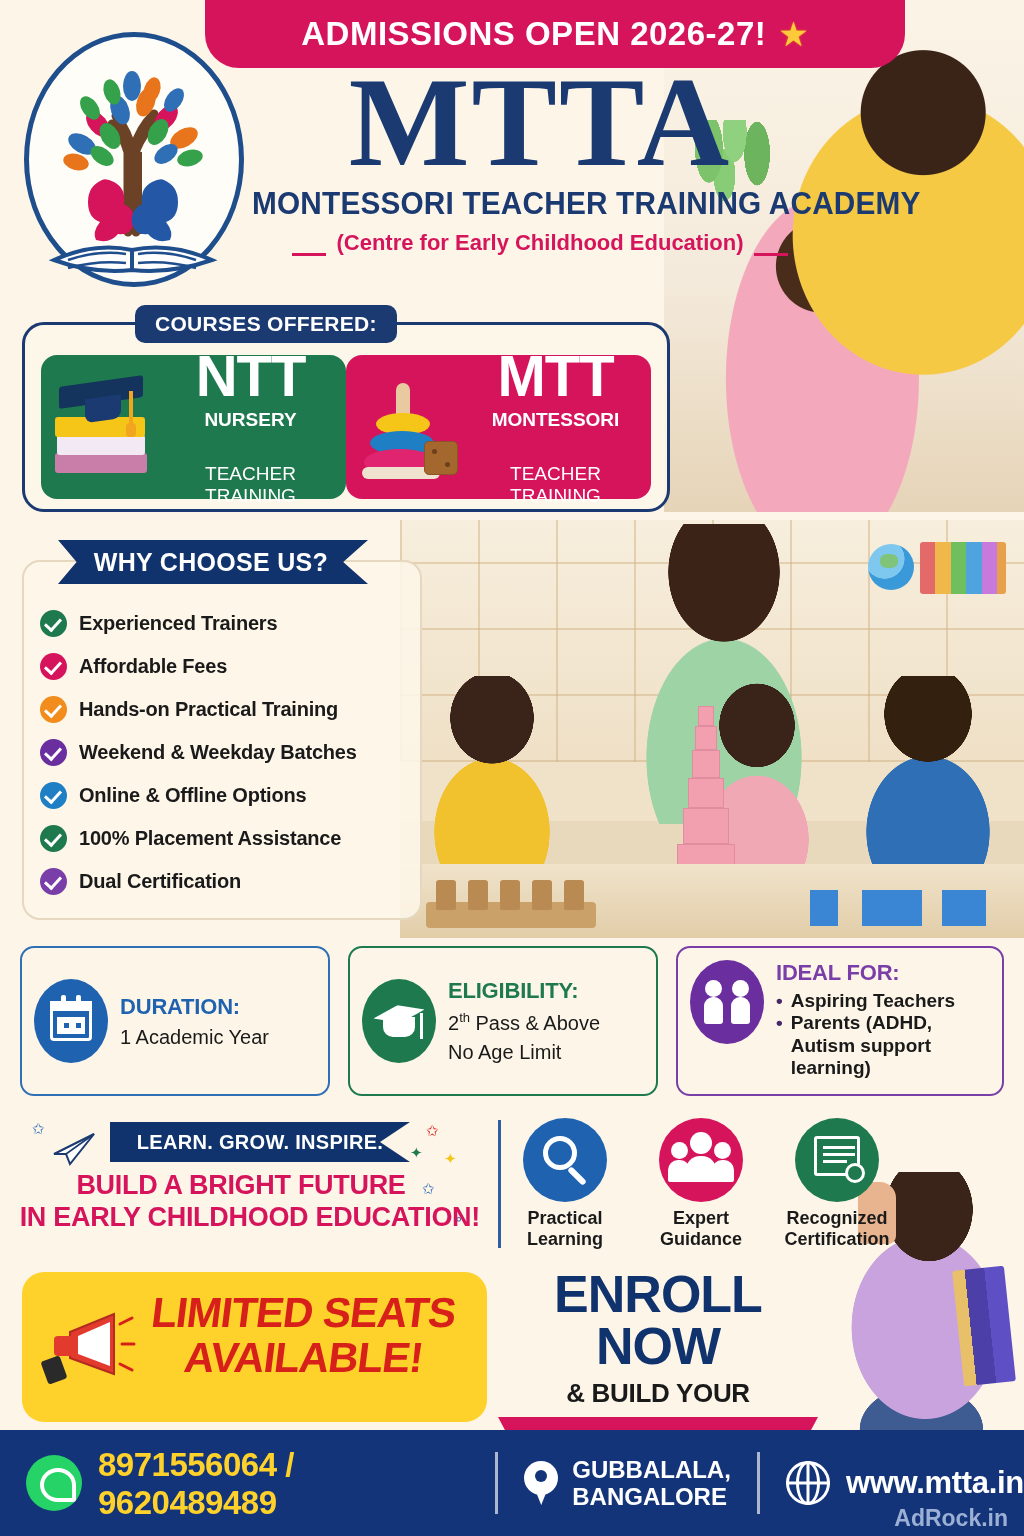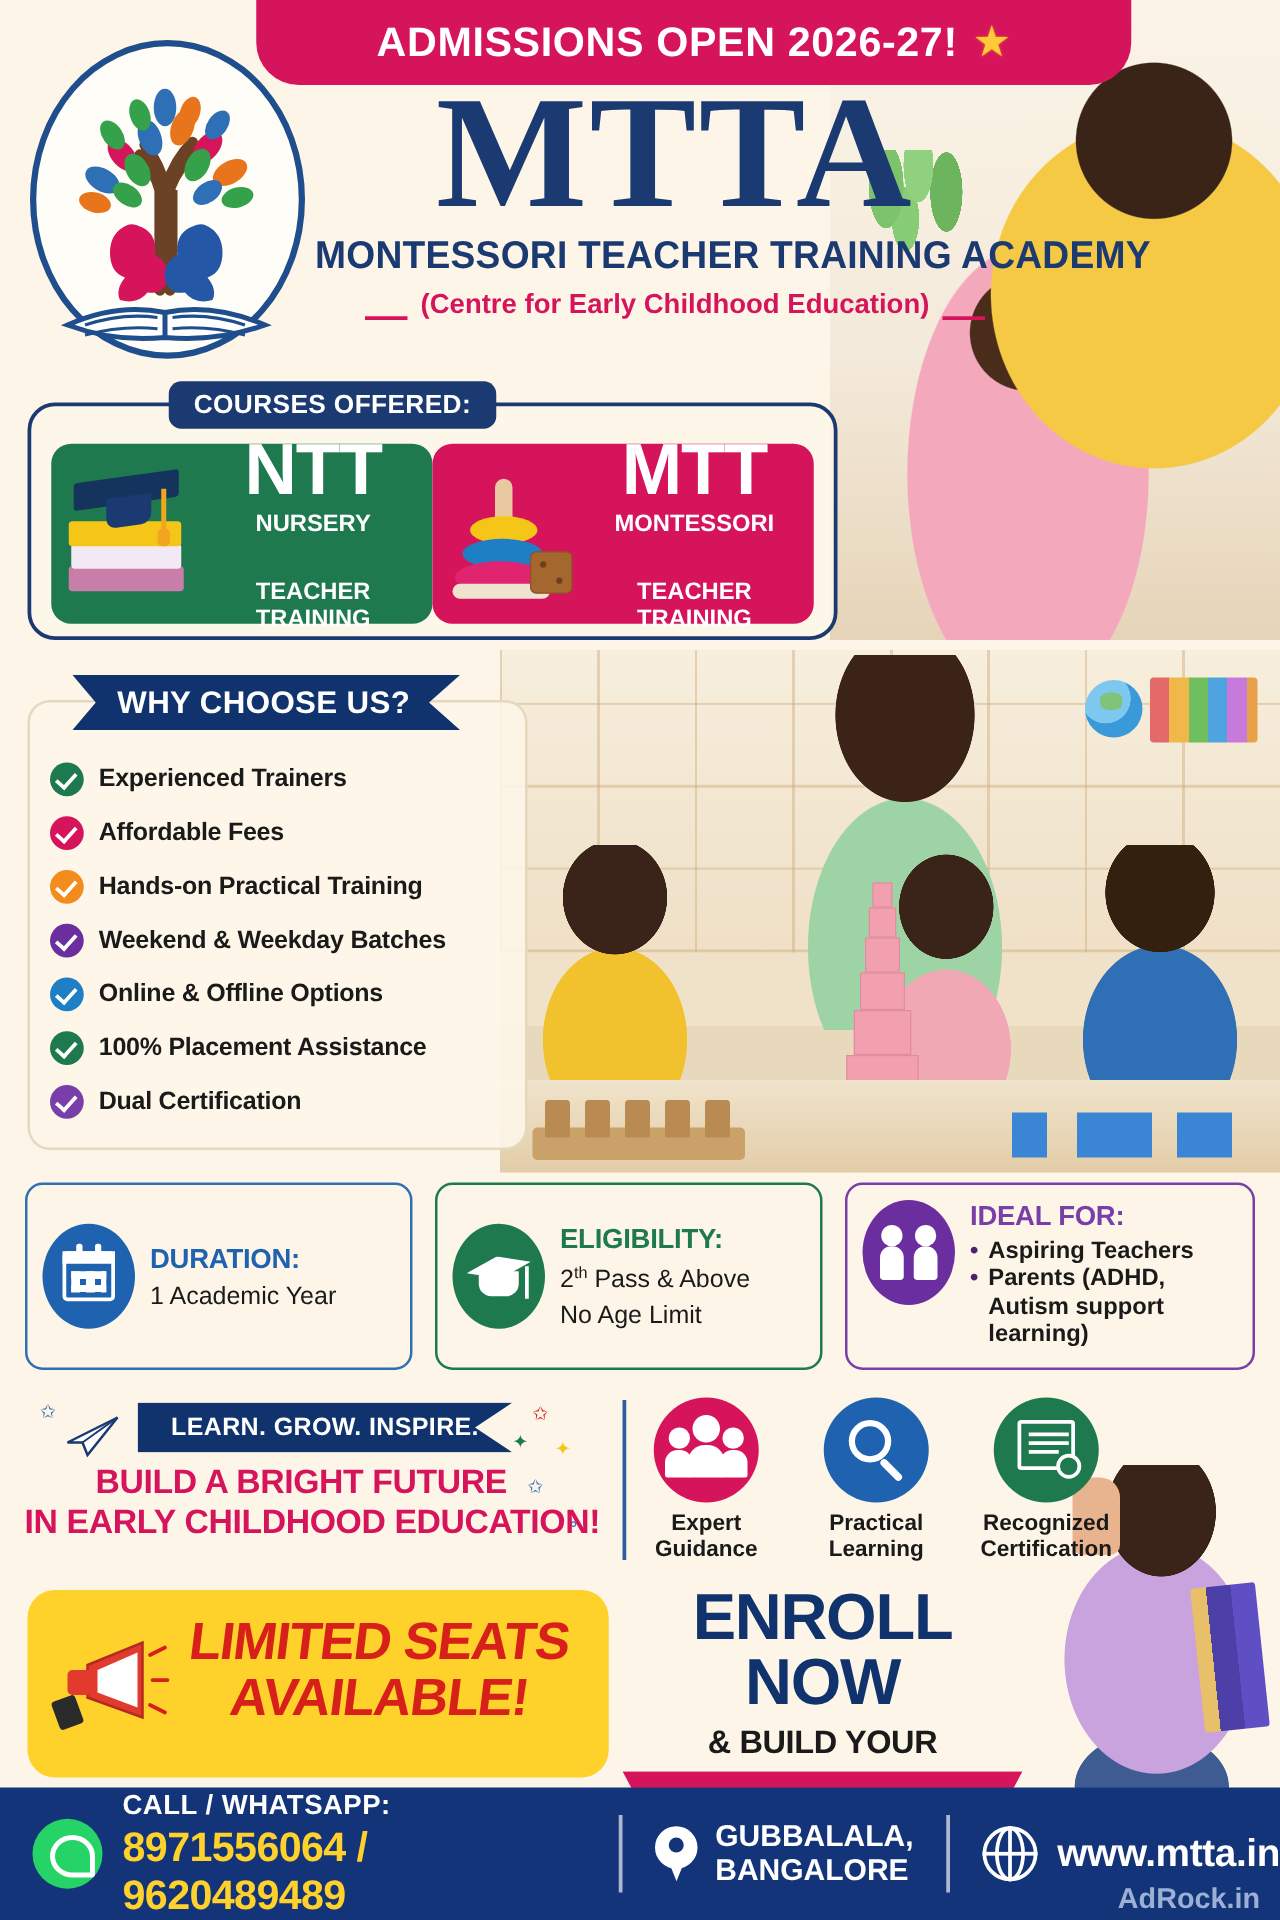--- a/index.html
+++ b/index.html
@@ -114,21 +114,21 @@
   .courses-tag { position:absolute; left:110px; top:-20px; background:#1B3A72; color:#fff;
       padding:7px 20px; border-radius:10px; font-size:21px; font-weight:bold; letter-spacing:.3px; }
   .course-cards { position:absolute; left:16px; right:16px; top:30px; display:flex; }
   .course-card { flex:1; border-radius:16px; height:144px; display:flex; align-items:center; gap:10px; padding:0 10px; }
   .course-card.ntt { background:#1E7A4E; }
   .course-card.mtt { background:#D6145C; }
   .course-icon { width:104px; height:104px; position:relative; flex:0 0 104px; }
   .course-text { color:#fff; text-align:center; flex:1; }
   .course-abbr { font-size:58px; font-weight:bold; line-height:1; letter-spacing:-1px; }
   .course-l1 { font-size:19px; font-weight:bold; margin-top:4px; }
-  .course-l2 { font-size:19px; font-weight:bold;margin-top:32px; }
+  .course-l2 { font-size:19px; font-weight:normal;margin-top:32px; }
 
   
   .books-stack i { position:absolute; left:4px; border-radius:3px; }
   .cap { position:absolute; left:8px; top:6px; width:84px; height:22px; background:#14345E;
          transform:skewY(-8deg); border-radius:3px; }
   .cap:after { content:""; position:absolute; left:26px; top:16px; width:36px; height:24px;
          background:#1B3A72; border-radius:0 0 8px 8px; }
   .tassel { position:absolute; left:78px; top:16px; width:4px; height:34px; background:#F2A620; }
   .tassel:after { content:""; position:absolute; left:-3px; top:32px; width:10px; height:14px;
          background:#F2A620; border-radius:4px; }
@@ -491,37 +491,37 @@
     <span class="confetti" style="left:436px;top:92px;color:#2F6FB5">∘</span>
     <div class="lgi-ribbon">LEARN. GROW. INSPIRE.</div>
     <div class="lgi-l1">BUILD A BRIGHT FUTURE</div>
     <div class="lgi-l2">IN EARLY CHILDHOOD EDUCATION!</div>
   </div>
 
   <div class="vdiv"></div>
 
   <div class="feat-row">
     <div class="feat">
+      <div class="feat-circle blue">
+        <span class="mag"></span>
+      </div>
+      <div class="feat-label">Practical</div>
+      <div class="feat-label" style="margin-top:0">Learning</div>
+    </div>
+    <div class="feat">
       <div class="feat-circle pink grp">
         <i style="width:22px;height:22px;border-radius:50%;left:31px;top:14px;"></i>
         <i style="width:30px;height:26px;border-radius:14px 14px 3px 3px;left:27px;top:38px;"></i>
         <i style="width:17px;height:17px;border-radius:50%;left:12px;top:24px;"></i>
         <i style="width:22px;height:22px;border-radius:10px 10px 2px 2px;left:9px;top:42px;"></i>
         <i style="width:17px;height:17px;border-radius:50%;right:12px;top:24px;"></i>
         <i style="width:22px;height:22px;border-radius:10px 10px 2px 2px;right:9px;top:42px;"></i>
       </div>
       <div class="feat-label">Expert</div>
       <div class="feat-label" style="margin-top:0">Guidance</div>
-    </div>
-    <div class="feat">
-      <div class="feat-circle blue">
-        <span class="mag"></span>
-      </div>
-      <div class="feat-label">Practical</div>
-      <div class="feat-label" style="margin-top:0">Learning</div>
     </div>
     <div class="feat">
       <div class="feat-circle green">
         <span class="cert">
           <span class="ln" style="top:7px;width:32px"></span>
           <span class="ln" style="top:14px;width:32px"></span>
           <span class="ln" style="top:21px;width:24px"></span>
           <span class="seal"></span>
         </span>
       </div>
@@ -546,21 +546,20 @@
 
   <div class="enroll-zone">
     <div class="enroll-now">ENROLL NOW</div>
     <div class="build-your">&amp; BUILD YOUR</div>
     <div class="career-ribbon">TEACHING CAREER!</div>
   </div>
 
   <div class="footer">
     <span class="wa-icon"></span>
     <div class="call-block">
-      <div class="call-label">CALL / WHATSAPP:</div>
       <div class="call-nums">8971556064 / 9620489489</div>
     </div>
     <span class="fdiv"></span>
     <span class="pin">
         <span class="tip"></span>
       </span>
     <div class="loc-text">
       <div>GUBBALALA,</div>
       <div>BANGALORE</div>
     </div>

